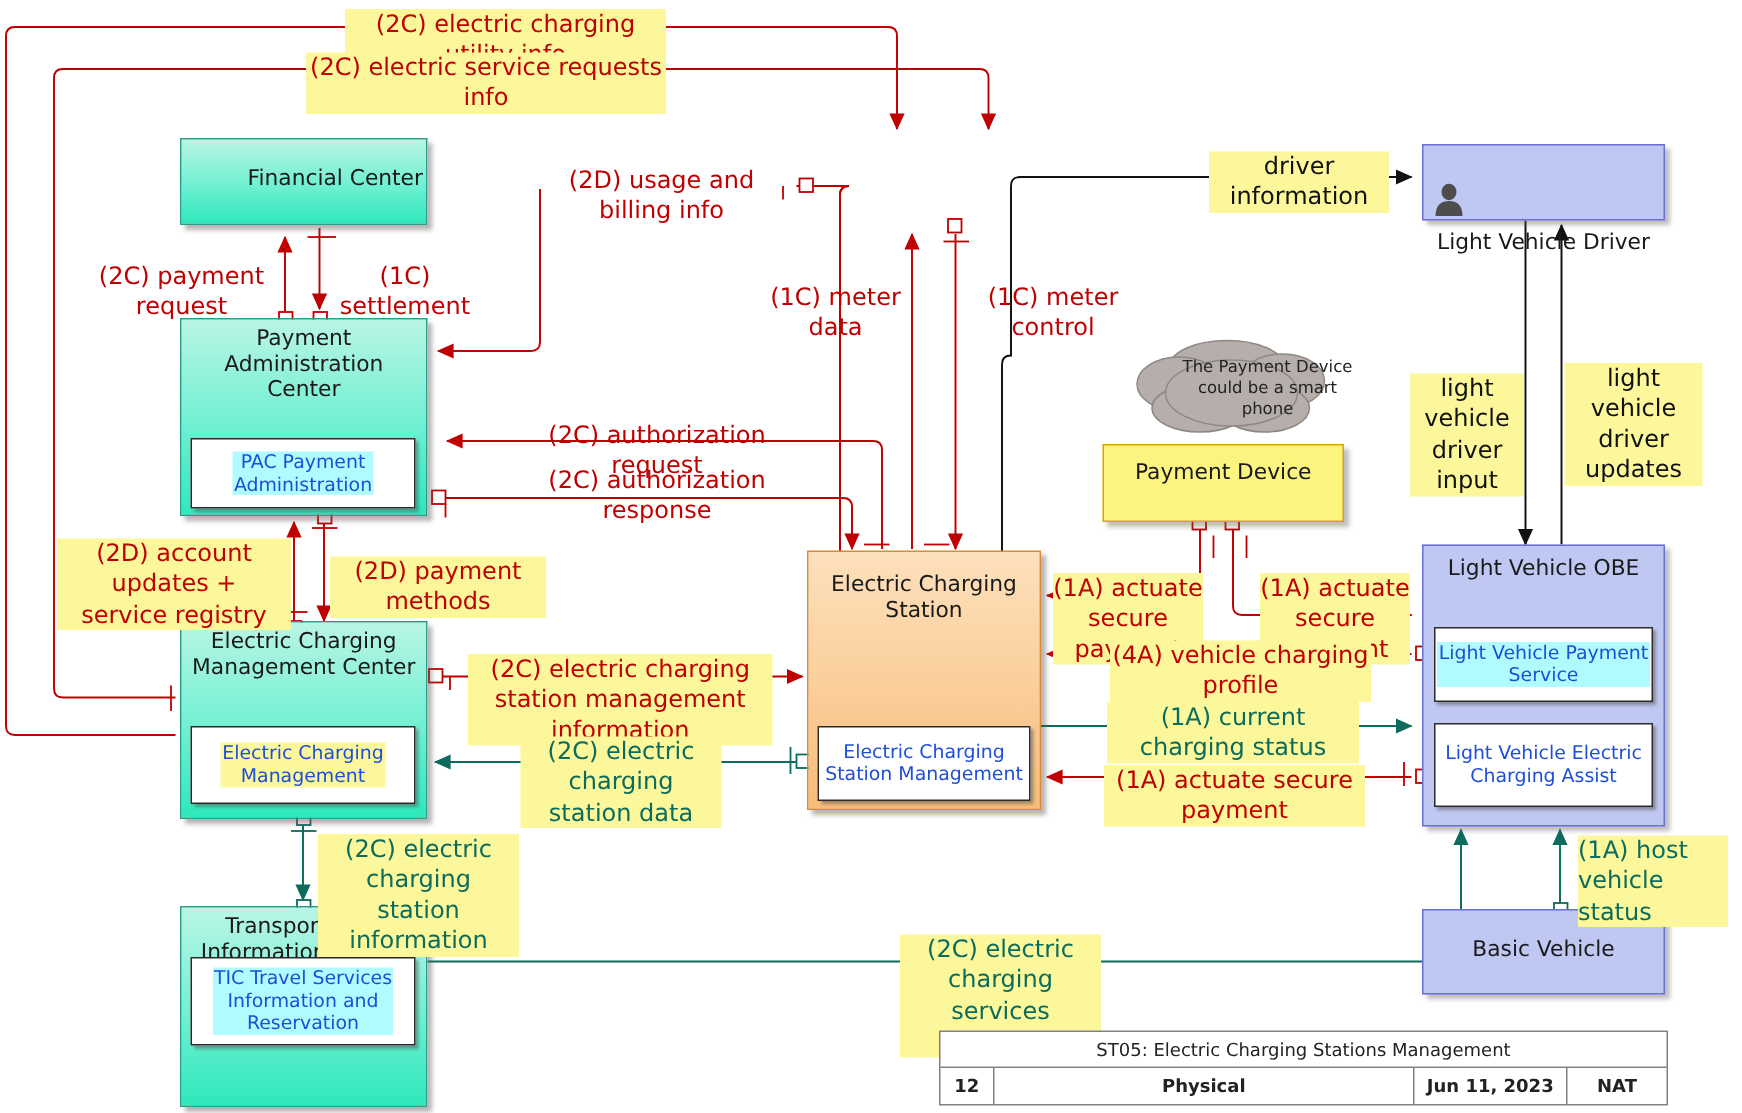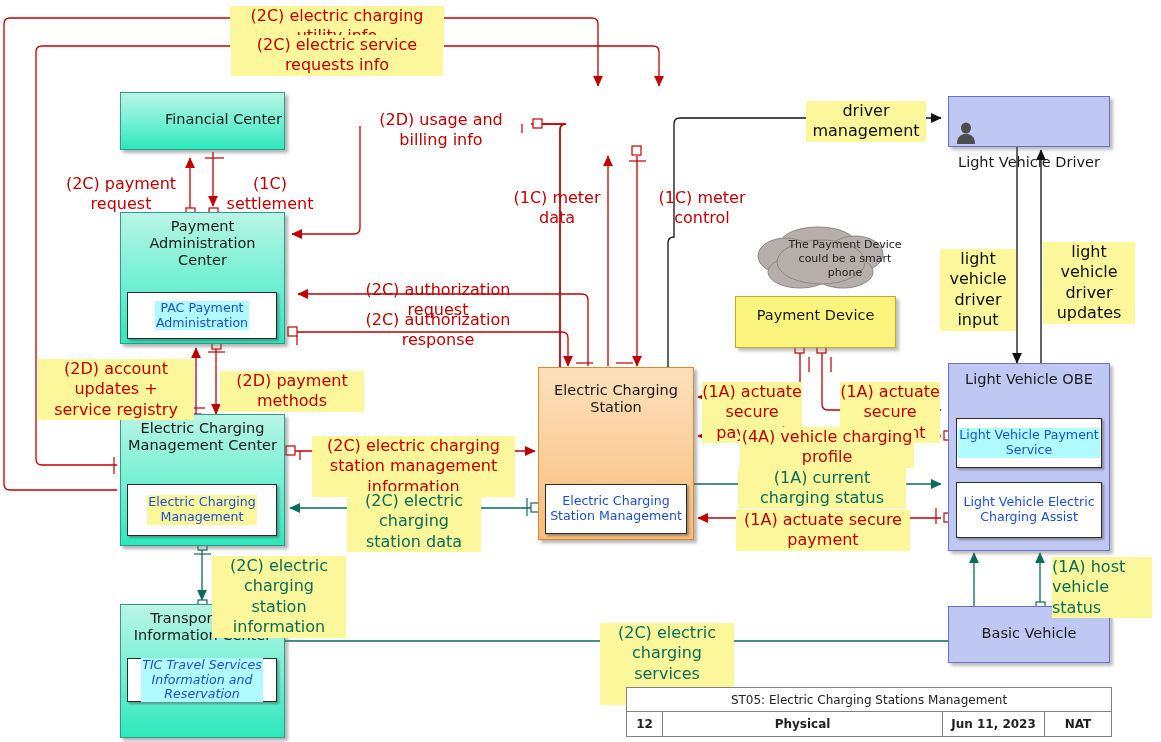--- a/index.html
+++ b/index.html
@@ -295,21 +295,21 @@
   </div>
   <div class="fobj" style="left:127px;top:484px;width:150px;height:52px;">
     <span class="hl-yellow" style="white-space: pre-line;">Electric Charging
 Management</span>
   </div>
 
   <div class="node n-center" style="left:120px;top:604px;width:165px;height:134px;">
     <span class="title" style="white-space: pre-line;">Transportation
 Information Center</span>
   </div>
-  <div class="fobj" style="left:127px;top:658px;width:150px;height:44px;font-style:italic;">
+  <div class="fobj" style="left:127px;top:638px;width:150px;height:59px;">
     <span class="hl-cyan" style="white-space: pre-line;">TIC Travel Services
 Information and
 Reservation</span>
   </div>
 
 
   <div class="node n-field" style="left:538px;top:367px;width:156px;height:173px;">
     <span class="title" style="padding-top: 14px; white-space: pre-line;">Electric Charging
 Station</span>
   </div>
@@ -342,40 +342,40 @@
 Service</span>
   </div>
 
   <div class="node n-vehicle" style="left:948px;top:606px;width:162px;height:57px;">
     <span class="title" style="padding-top: 18px; white-space: pre-line;">Basic Vehicle</span>
   </div>
 
   <div id="cloud-note" style="white-space: pre-line;">The Payment Device could be a smart phone</div>
 
   <div class="flab hl" style="left: 230px; top: 6px; width: 214px; white-space: pre-line;">(2C) electric charging utility info</div>
-  <div class="flab hl" style="left: 231px; top: 35px; width: 212px; white-space: pre-line;">(2C) electric service requests info</div>
+  <div class="flab hl" style="left: 204px; top: 35px; width: 240px; white-space: pre-line;">(2C) electric service requests info</div>
   <div class="flab" style="left: 360px; top: 110px; width: 162px; white-space: pre-line;">(2D) usage and billing info</div>
   <div class="flab" style="left: 48px; top: 174px; width: 146px; white-space: pre-line;">(2C) payment request</div>
   <div class="flab" style="left: 218px; top: 174px; width: 104px; white-space: pre-line;">(1C) settlement</div>
   <div class="flab" style="left: 503px; top: 188px; width: 108px; white-space: pre-line;">(1C) meter data</div>
   <div class="flab" style="left: 641px; top: 188px; width: 122px; white-space: pre-line;">(1C) meter control</div>
   <div class="flab" style="left: 352px; top: 280px; width: 172px; white-space: pre-line;">(2C) authorization request</div>
   <div class="flab" style="left: 348px; top: 310px; width: 180px; white-space: pre-line;">(2C) authorization response</div>
   <div class="flab hl" style="left: 38px; top: 359px; width: 156px; white-space: pre-line;">(2D) account updates +
 service registry</div>
   <div class="flab hl" style="left: 220px; top: 371px; width: 144px; white-space: pre-line;">(2D) payment methods</div>
   <div class="flab hl" style="left: 312px; top: 436px; width: 203px; white-space: pre-line;">(2C) electric charging
 station management information</div>
   <div class="flab hl green" style="left: 347px; top: 491px; width: 134px; white-space: pre-line;">(2C) electric charging
 station data</div>
   <div class="flab hl green" style="left: 212px; top: 556px; width: 134px; white-space: pre-line;">(2C) electric charging
 station information</div>
   <div class="flab hl green" style="left: 600px; top: 623px; width: 134px; white-space: pre-line;">(2C) electric charging
 services inventory</div>
-  <div class="flab hl black" style="left: 806px; top: 101px; width: 120px; white-space: pre-line;">driver management</div>
+  <div class="flab hl black" style="left: 806px; top: 101px; width: 120px; white-space: pre-line;">driver information</div>
   <div class="flab hl black" style="left: 940px; top: 249px; width: 76px; white-space: pre-line;">light vehicle
 driver input</div>
   <div class="flab hl black" style="left: 1043px; top: 242px; width: 92px; white-space: pre-line;">light vehicle
 driver updates</div>
   <div class="flab hl" style="left: 702px; top: 382px; width: 100px; white-space: pre-line;">(1A) actuate
 secure payment</div>
   <div class="flab hl" style="left: 840px; top: 382px; width: 100px; white-space: pre-line;">(1A) actuate
 secure payment</div>
   <div class="flab hl" style="left: 740px; top: 427px; width: 174px; white-space: pre-line;">(4A) vehicle charging profile</div>
   <div class="flab hl green" style="left: 738px; top: 468px; width: 168px; white-space: pre-line;">(1A) current charging status</div>

